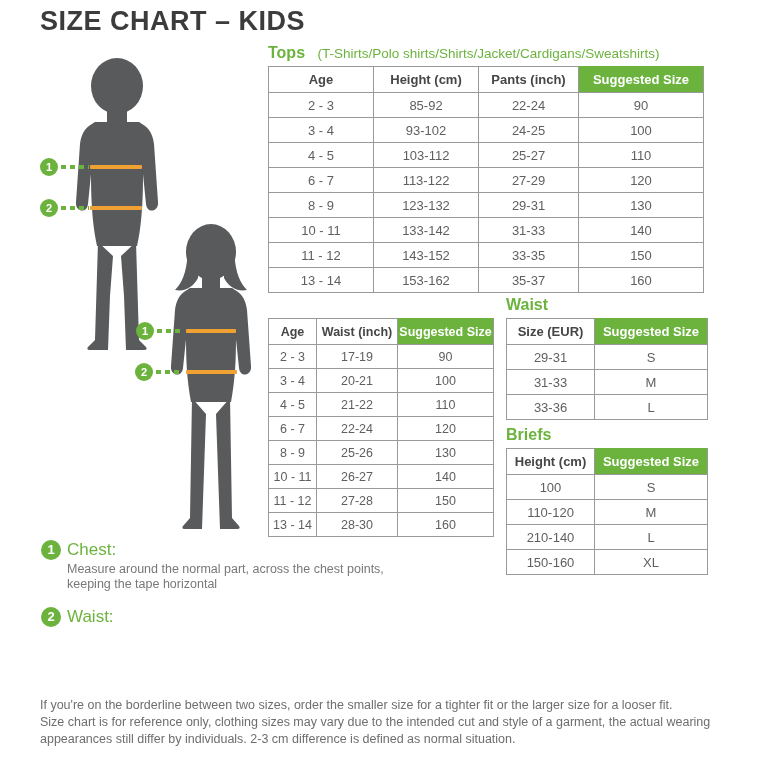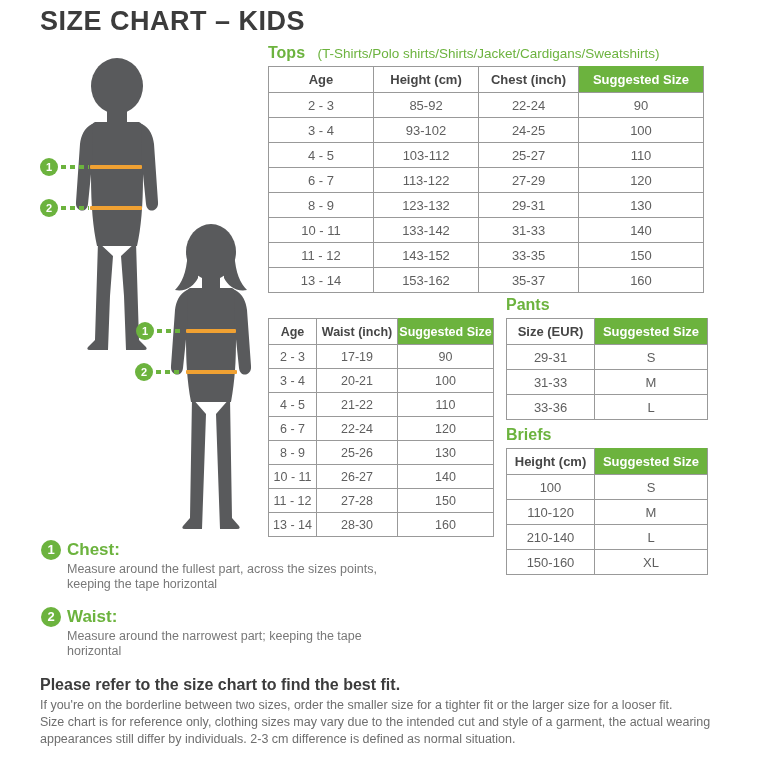--- a/index.html
+++ b/index.html
@@ -30,21 +30,21 @@
   
   .mcircle{position:absolute;width:18px;height:18px;border-radius:50%;background:#6cb33e;
            color:#fff;font-size:11px;font-weight:bold;text-align:center;line-height:18px;}
   .mdash{position:absolute;height:4px;
          background:repeating-linear-gradient(90deg,#6cb33e 0 5px,transparent 5px 9px);}
   .mline{position:absolute;height:4px;background:#f0a132;border-radius:1px;}
 
   
   .ncircle{position:absolute;width:20px;height:20px;border-radius:50%;background:#6cb33e;
            color:#fff;font-size:13px;font-weight:bold;text-align:center;line-height:20px;}
-  .nlabel{position:absolute;font-size:17px;font-weight:bold;color:#6cb33e;}
+  .nlabel{position:absolute;font-size:17px;font-weight:normal;color:#6cb33e;}
   .ntext{position:absolute;font-size:12.5px;color:#787878;line-height:14.5px;}
 
   
   #footer-title{left:40px;top:676px;font-size:16px;font-weight:bold;color:#3c3c3c;}
   .ftext{position:absolute;left:40px;width:690px;font-size:12.5px;color:#6e6e6e;line-height:16.5px;}
 </style>
 </head>
 <body>
 
 <div id="page">
@@ -95,21 +95,21 @@
     <colgroup>
         <col style="width:105px">
         <col style="width:105px">
         <col style="width:100px">
         <col style="width:125px">
       </colgroup>
     <thead>
         <tr>
           <th>Age</th>
           <th>Height (cm)</th>
-          <th>Chest (inch)</th>
+          <th>Pants (inch)</th>
           <th class="green-th">Suggested Size</th>
         </tr>
       </thead>
       <tbody>
         <tr>
           <td>2 - 3</td>
           <td>85-92</td>
           <td>22-24</td>
           <td>90</td>
         </tr>
@@ -209,21 +209,21 @@
         </tr>
         <tr>
           <td>13 - 14</td>
           <td>28-30</td>
           <td>160</td>
         </tr>
       </tbody>
   </table>
 
   <div class="abs sec-label" style="left:506px;top:296px">
-    <span class="sec-title">Pants</span>
+    <span class="sec-title">Waist</span>
   </div>
   <table id="tbl-socks" class="abs" style="left:506px;top:318px;width:201px">
     <colgroup>
         <col style="width:88px">
         <col style="width:113px">
       </colgroup>
     <thead>
         <tr>
           <th>Size (EUR)</th>
           <th class="green-th">Suggested Size</th>
@@ -274,23 +274,21 @@
         </tr>
         <tr>
           <td>150-160</td>
           <td>XL</td>
         </tr>
       </tbody>
   </table>
 
   <div class="ncircle" style="left:41px;top:540px">1</div>
   <div class="nlabel" style="left:67px;top:540px">Chest:</div>
-  <div class="ntext" style="left:67px;top:562px;width:345px">Measure around the fullest part, across the sizes points, keeping the tape horizontal</div>
+  <div class="ntext" style="left:67px;top:562px;width:345px">Measure around the normal part, across the chest points, keeping the tape horizontal</div>
 
   <div class="ncircle" style="left:41px;top:607px">2</div>
   <div class="nlabel" style="left:67px;top:607px">Waist:</div>
-  <div class="ntext" style="left:67px;top:629px;width:320px">Measure around the narrowest part; keeping the tape horizontal</div>
-
-  <div id="footer-title" class="abs">Please refer to the size chart to find the best fit.</div>
+
   <div class="ftext" style="top:697px">If you're on the borderline between two sizes, order the smaller size for a tighter fit or the larger size for a looser fit.</div>
   <div class="ftext" style="top:714px">Size chart is for reference only, clothing sizes may vary due to the intended cut and style of a garment, the actual wearing appearances still differ by individuals. 2-3 cm difference is defined as normal situation.</div>
 
 </div>
 
 </body></html>

